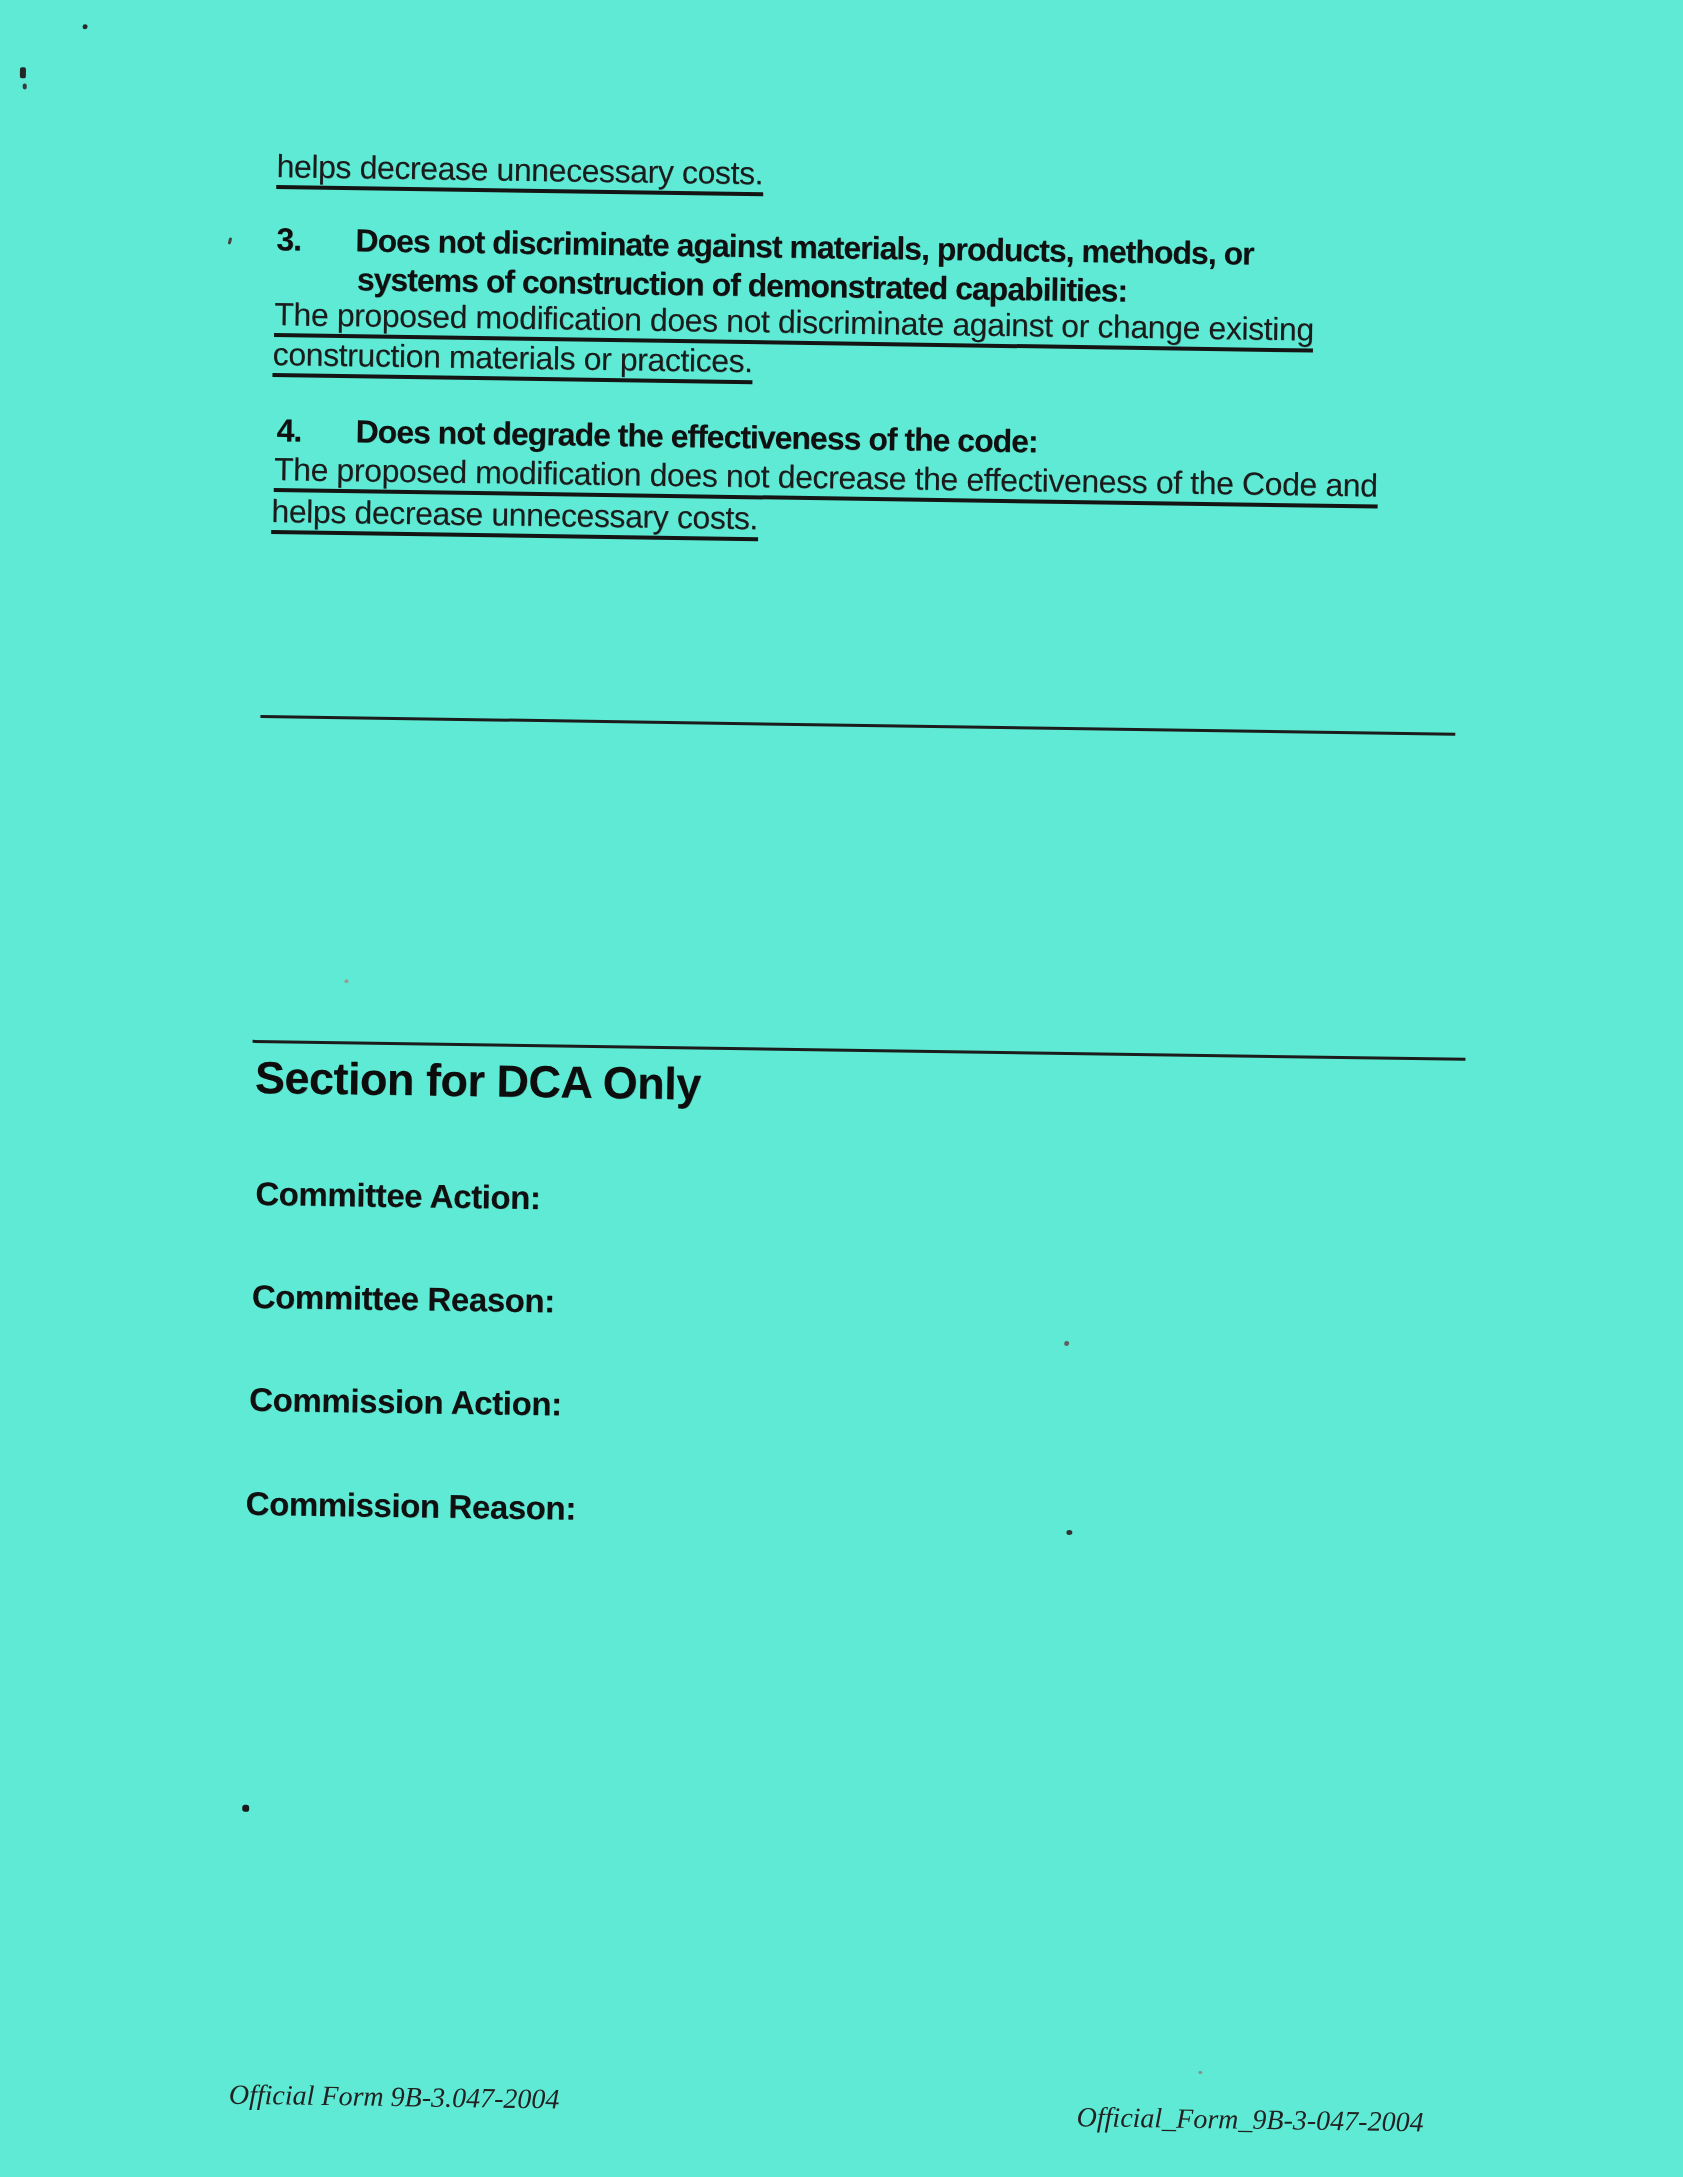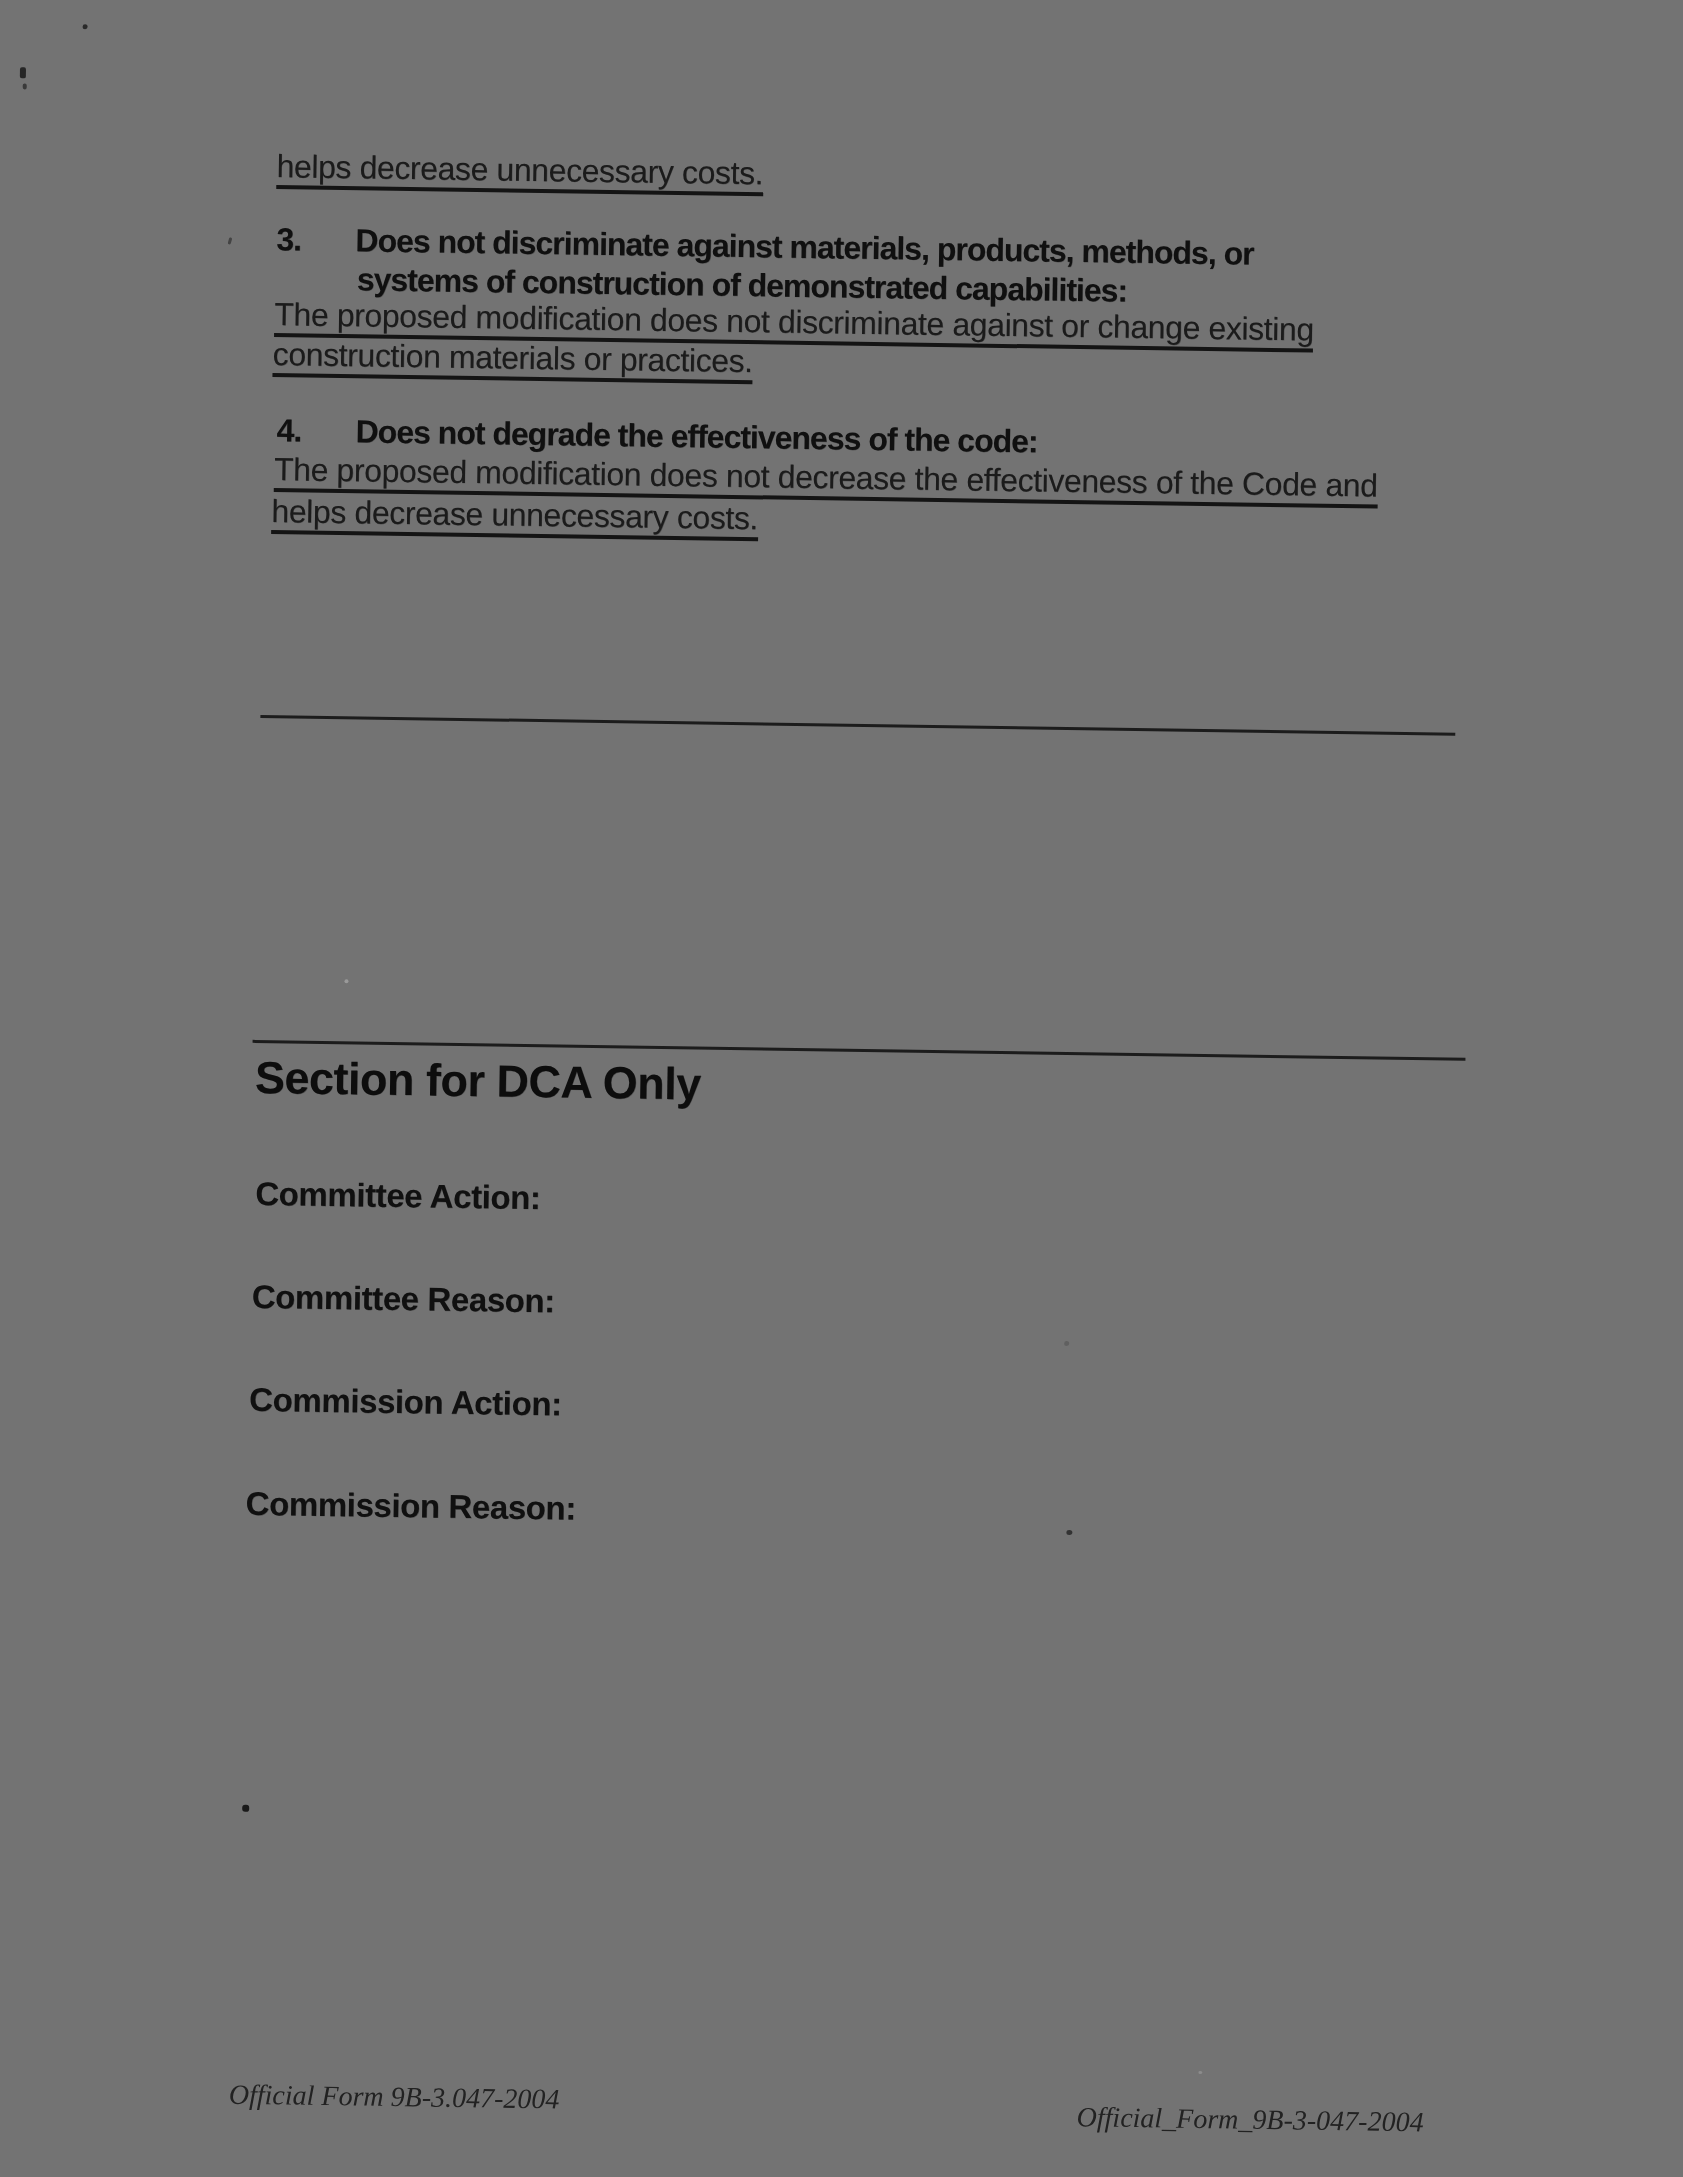--- a/index.html
+++ b/index.html
@@ -5,21 +5,21 @@
   html, body { margin: 0; padding: 0; }
   body {
     width: 1683px; height: 2177px;
     background: #ffffff;
     overflow: hidden;
     font-family: "Liberation Sans", sans-serif;
   }
   .page {
     position: relative;
     width: 1683px; height: 2177px;
-    background: #737373;
+    background: #5eead4;
     color: #171717;
   }
   
   .skew {
     position: absolute; inset: 0;
     transform: rotate(0.85deg);
     transform-origin: 0 0;
   }
   .t {
     position: absolute;

